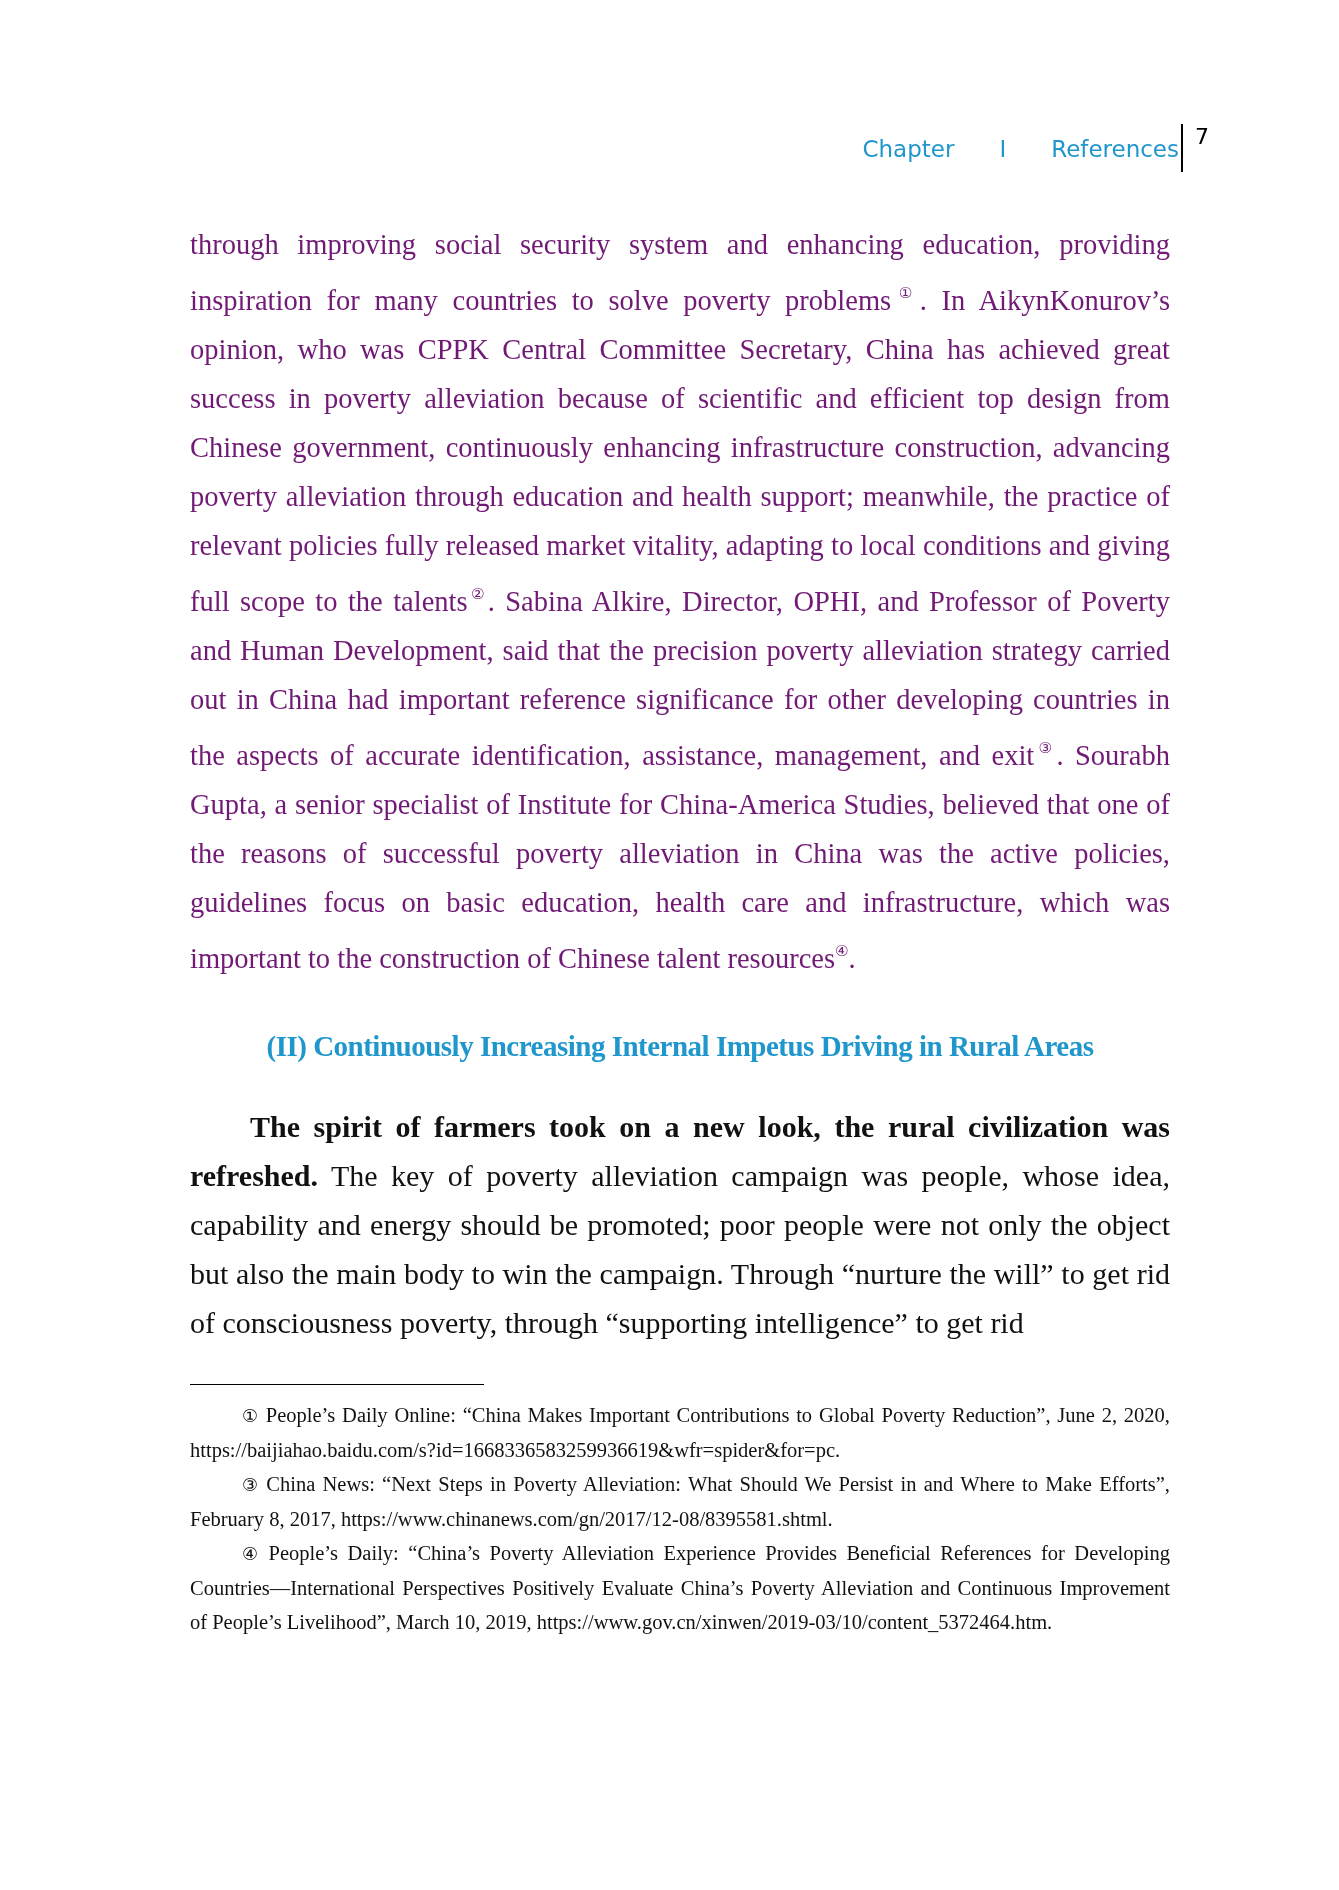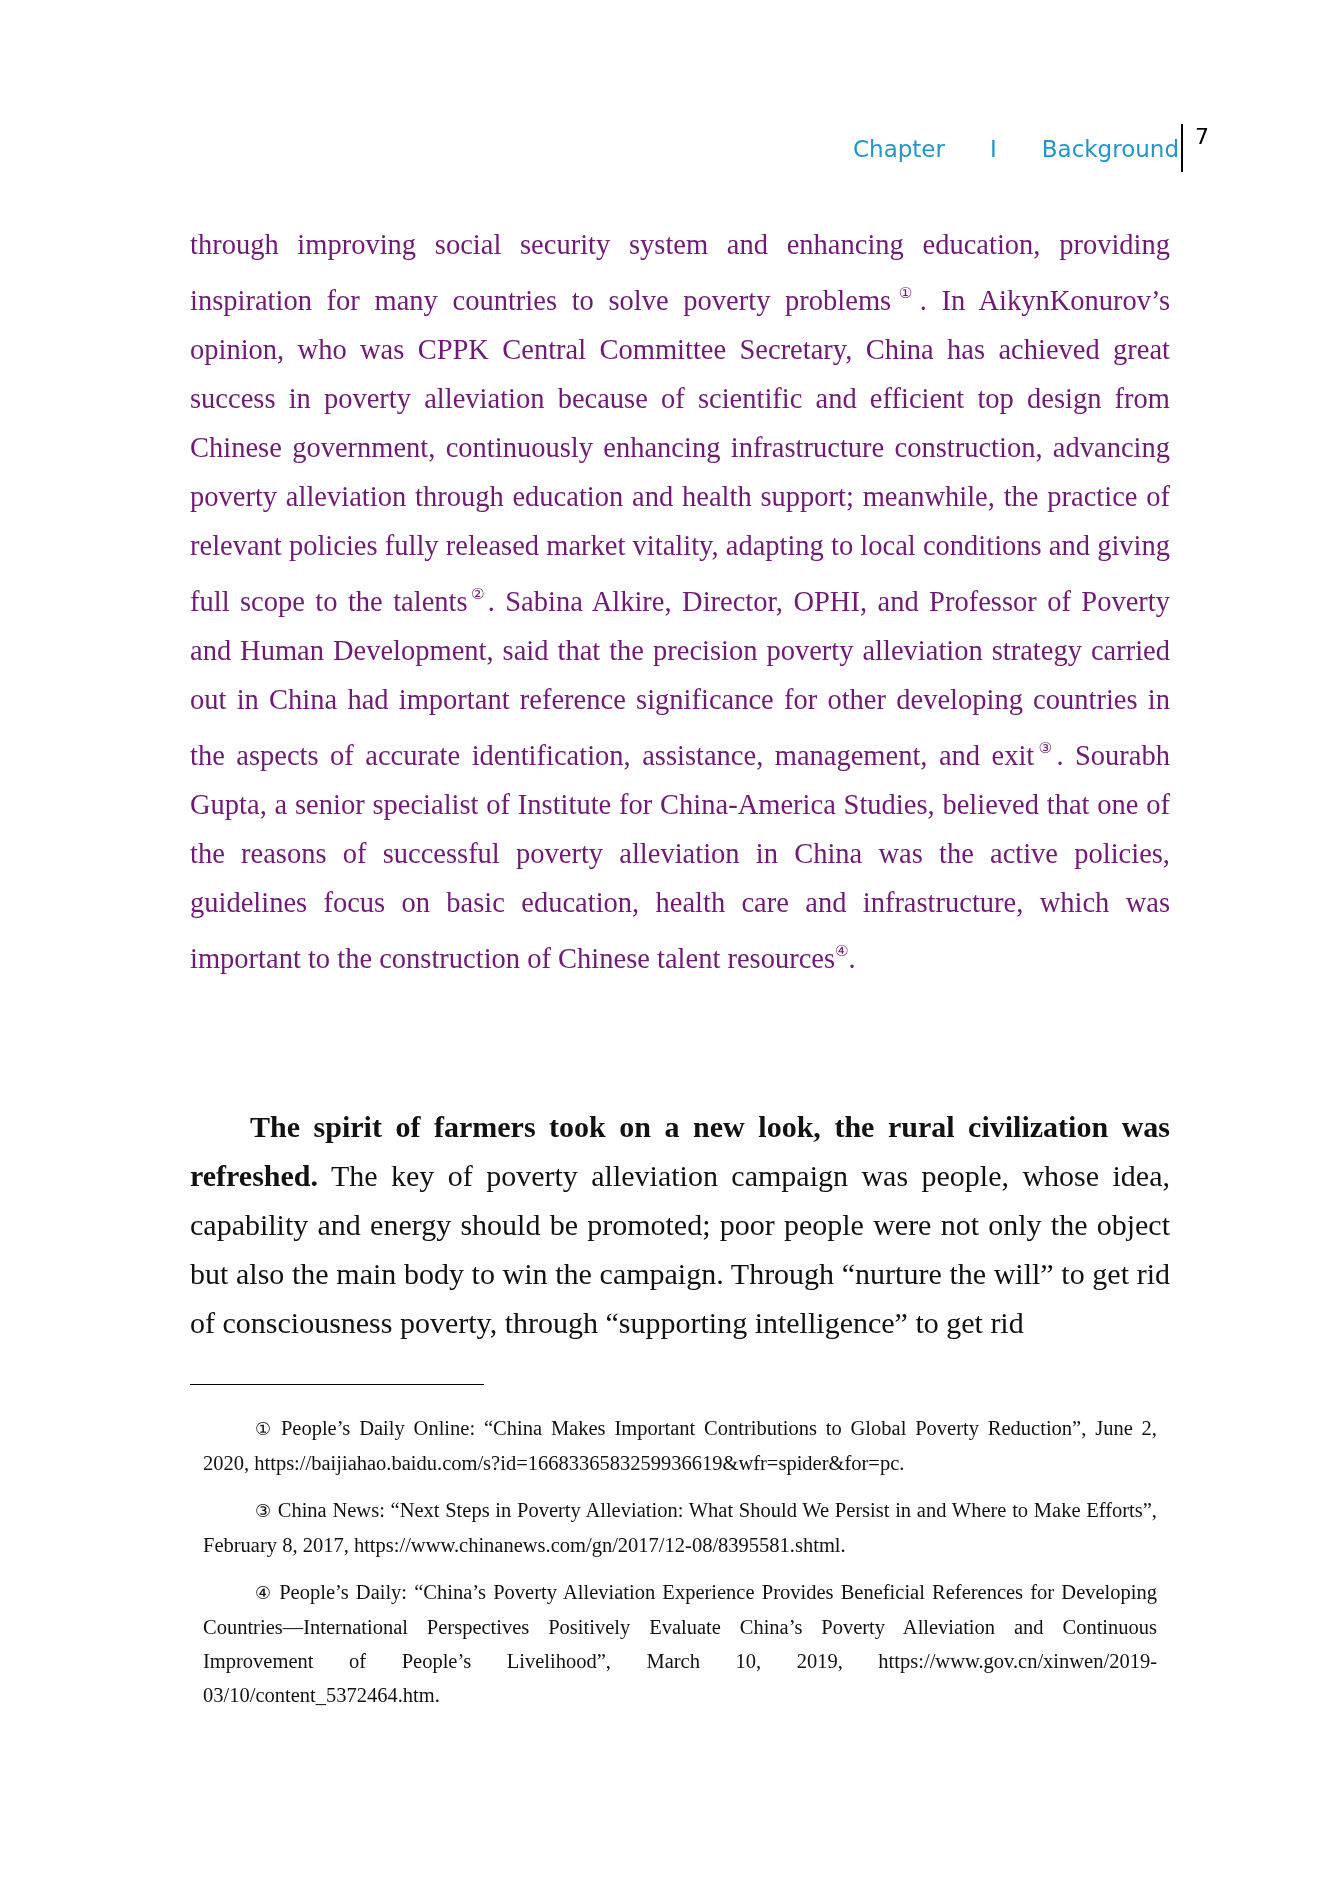--- a/index.html
+++ b/index.html
@@ -44,41 +44,42 @@
 
   .footnote-rule {
     position: absolute; left: 190px; top: 1384px; width: 294px; height: 0;
     border-top: 1.5px solid #000;
   }
   .footnotes {
     position: absolute; left: 190px; width: 980px; top: 1398px;
     font-family: "Liberation Serif", serif; font-size: 20.5px; line-height: 34px; color: #111;
     text-align: justify;
   }
-  .footnotes p { margin: 13px; text-indent: 52px; word-break: break-word; }
+  .footnotes p { margin: 0; text-indent: 52px; word-break: break-word; }
   .fn-marker { font-family: "DejaVu Sans", sans-serif; font-size: 18px; margin-right: 6px; }
 </style>
 </head>
 <body>
 
 <div class="page">
 
   <div class="running-head">
     <span class="chap">Chapter</span>
     <span class="sep">I</span>
-    <span>Background</span>
+    <span>References</span>
   </div>
   <div class="page-number-block">
     <span>7</span>
   </div>
 
   <div class="body-text">
     <p><span>through improving social security system and enhancing education, providing inspiration for many countries to solve poverty problems</span><span class="fnref">①</span><span>. In AikynKonurov’s opinion, who was CPPK Central Committee Secretary, China has achieved great success in poverty alleviation because of scientific and efficient top design from Chinese government, continuously enhancing infrastructure construction, advancing poverty alleviation through education and health support; meanwhile, the practice of relevant policies fully released market vitality, adapting to local conditions and giving full scope to the talents</span><span class="fnref">②</span><span>. Sabina Alkire, Director, OPHI, and Professor of Poverty and Human Development, said that the precision poverty alleviation strategy carried out in China had important reference significance for other developing countries in the aspects of accurate identification, assistance, management, and exit</span><span class="fnref">③</span><span>. Sourabh Gupta, a senior specialist of Institute for China-America Studies, believed that one of the reasons of successful poverty alleviation in China was the active policies, guidelines focus on basic education, health care and infrastructure, which was important to the construction of Chinese talent resources</span><span class="fnref">④</span><span>.</span></p>
   </div>
 
+  <div class="section-heading">(II) Continuously Increasing Internal Impetus Driving in Rural Areas</div>
 
   <div class="body-text-2">
     <p><b>The spirit of farmers took on a new look, the rural civilization was refreshed.</b><span> The key of poverty alleviation campaign was people, whose idea, capability and energy should be promoted; poor people were not only the object but also the main body to win the campaign. Through “nurture the will” to get rid of consciousness poverty, through “supporting intelligence” to get rid</span></p>
   </div>
 
   <div class="footnote-rule"></div>
 
   <div class="footnotes">
     <p><span class="fn-marker">①</span><span>People’s Daily Online: “China Makes Important Contributions to Global Poverty Reduction”, June 2, 2020, https://baijiahao.baidu.com/s?id=1668336583259936619&amp;wfr=spider&amp;for=pc.</span></p>
     <p><span class="fn-marker">③</span><span>China News: “Next Steps in Poverty Alleviation: What Should We Persist in and Where to Make Efforts”, February 8, 2017, https://www.chinanews.com/gn/2017/12-08/8395581.shtml.</span></p>

